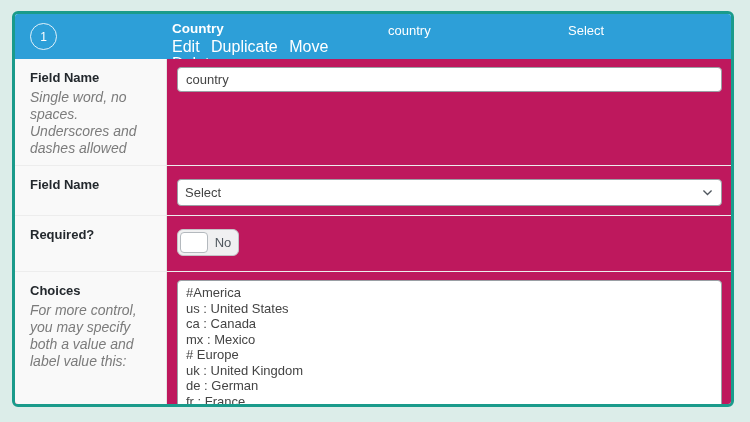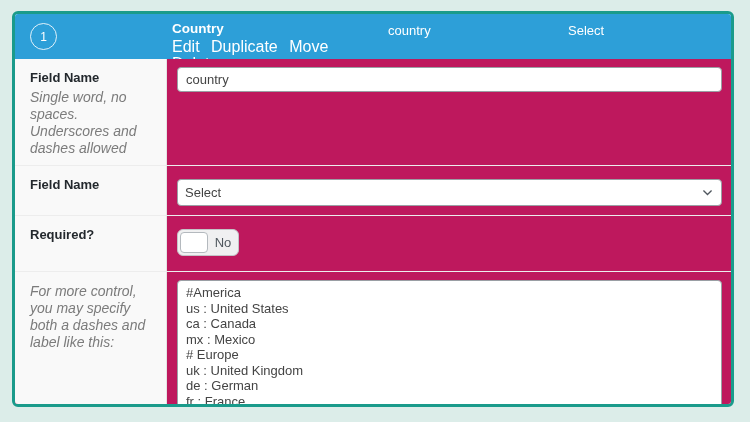--- a/index.html
+++ b/index.html
@@ -249,21 +249,22 @@
       <div class="setting-input">
         <div class="toggle">
           <div class="toggle-knob"></div>
           <div class="toggle-text">No</div>
         </div>
       </div>
     </div>
 
     <div class="setting-row">
       <div class="setting-label">
-        <p class="description">For more control, you may specify both a dashes and label like this:</p>
+        <b>Choices</b>
+        <p class="description">For more control, you may specify both a value and label value this:</p>
 
       </div>
       <div class="setting-input">
         <textarea style="">#America
 us : United States
 ca : Canada
 mx : Mexico
 # Europe
 uk : United Kingdom
 de : German

